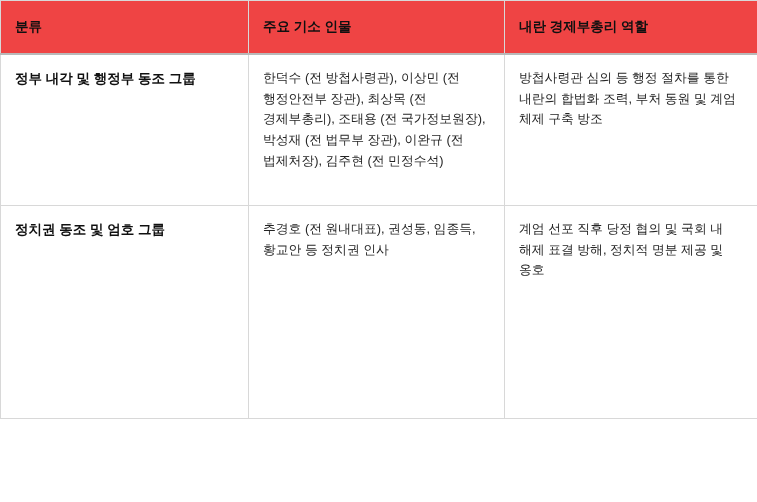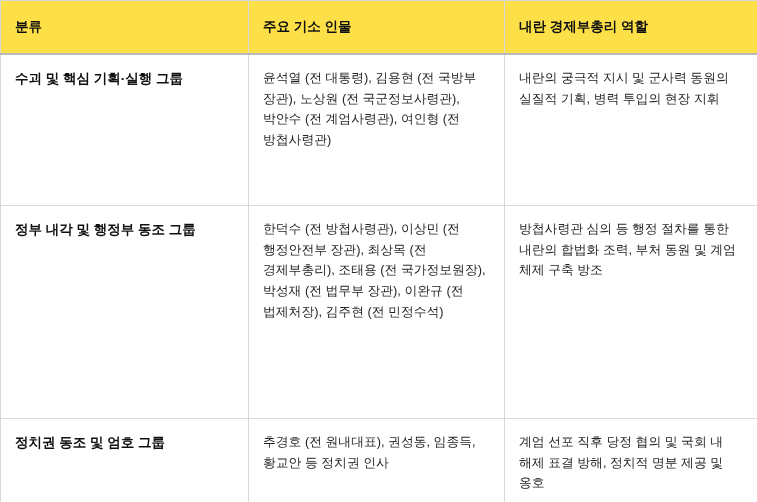--- a/index.html
+++ b/index.html
@@ -26,21 +26,21 @@
   table.classification-table th,
   table.classification-table td {
     border: 1px solid #d8d8d8;
     vertical-align: top;
     text-align: left;
     padding: 13px 14px 13px 14px;
     line-height: 1.62;
     word-break: keep-all;
   }
   table.classification-table th {
-    background: #fde047;
+    background: #ef4444;
     font-weight: bold;
     font-size: 13.5px;
     padding-top: 15px;
     padding-bottom: 15px;
     color: #101010;
   }
   table.classification-table thead tr {
     border-bottom: 2px solid #bdbdbd;
   }
   table.classification-table thead th {
@@ -76,25 +76,20 @@
     </colgroup>
     <thead>
       <tr>
         <th>분류</th>
         <th>주요 기소 인물</th>
         <th>내란 경제부총리 역할</th>
       </tr>
     </thead>
     <tbody>
       <tr>
-        <td class="col-category">수괴 및 핵심 기획·실행 그룹</td>
-        <td class="col-people">윤석열 (전 대통령), 김용현 (전 국방부 장관), 노상원 (전 국군정보사령관), 박안수 (전 계엄사령관), 여인형 (전 방첩사령관)</td>
-        <td class="col-role">내란의 궁극적 지시 및 군사력 동원의 실질적 기획, 병력 투입의 현장 지휘</td>
-      </tr>
-      <tr>
         <td class="col-category">정부 내각 및 행정부 동조 그룹</td>
         <td class="col-people">한덕수 (전 방첩사령관), 이상민 (전 행정안전부 장관), 최상목 (전 경제부총리), 조태용 (전 국가정보원장), 박성재 (전 법무부 장관), 이완규 (전 법제처장), 김주현 (전 민정수석)</td>
         <td class="col-role">방첩사령관 심의 등 행정 절차를 통한 내란의 합법화 조력, 부처 동원 및 계엄 체제 구축 방조</td>
       </tr>
       <tr>
         <td class="col-category">정치권 동조 및 엄호 그룹</td>
         <td class="col-people">추경호 (전 원내대표), 권성동, 임종득, 황교안 등 정치권 인사</td>
         <td class="col-role">계엄 선포 직후 당정 협의 및 국회 내 해제 표결 방해, 정치적 명분 제공 및 옹호</td>
       </tr>
     </tbody>

